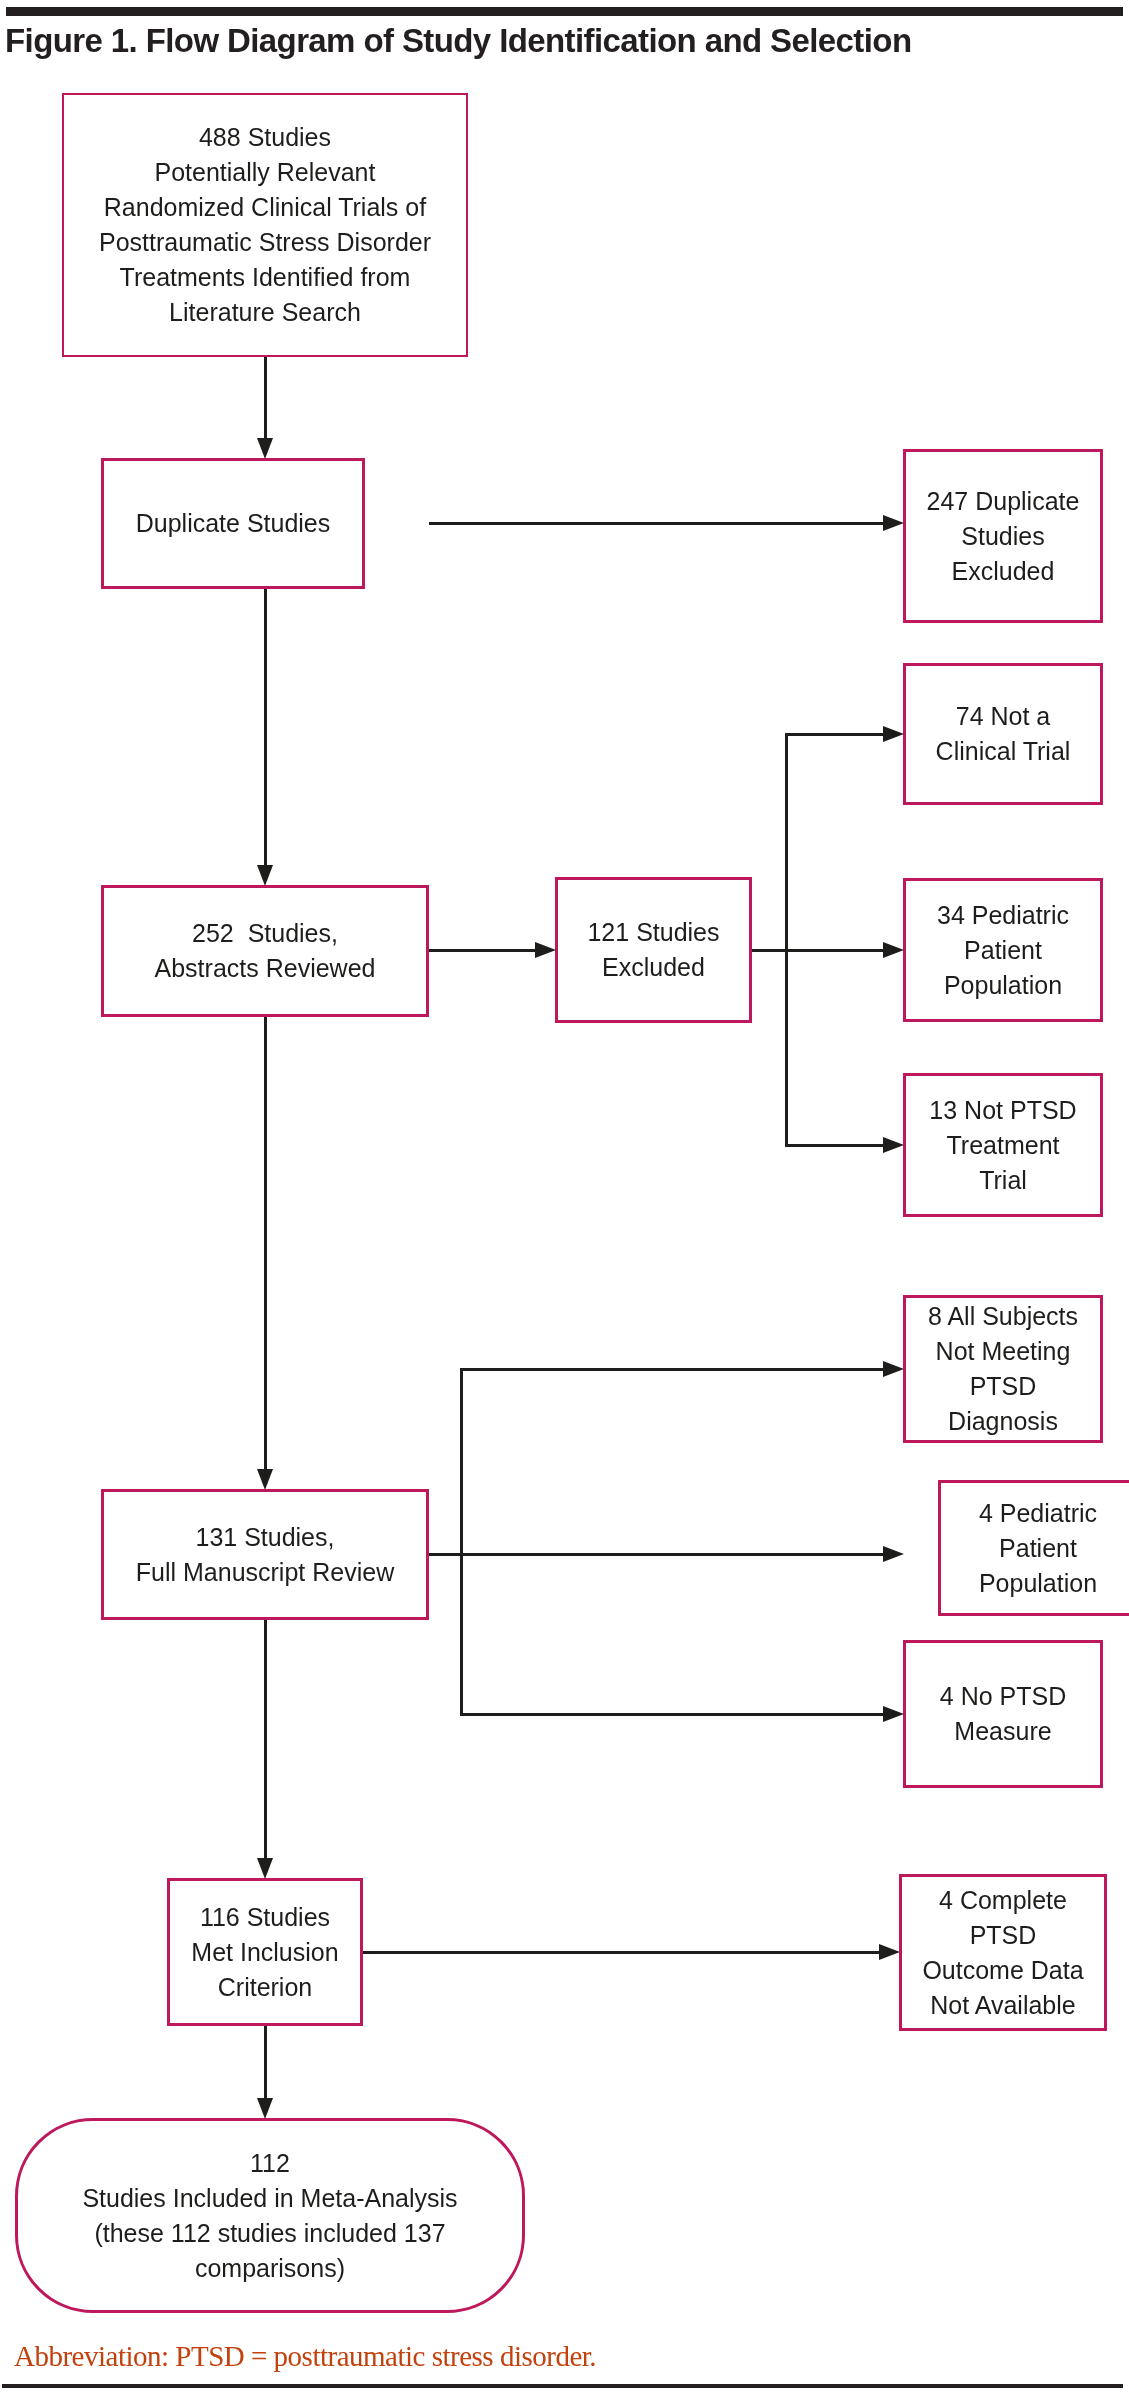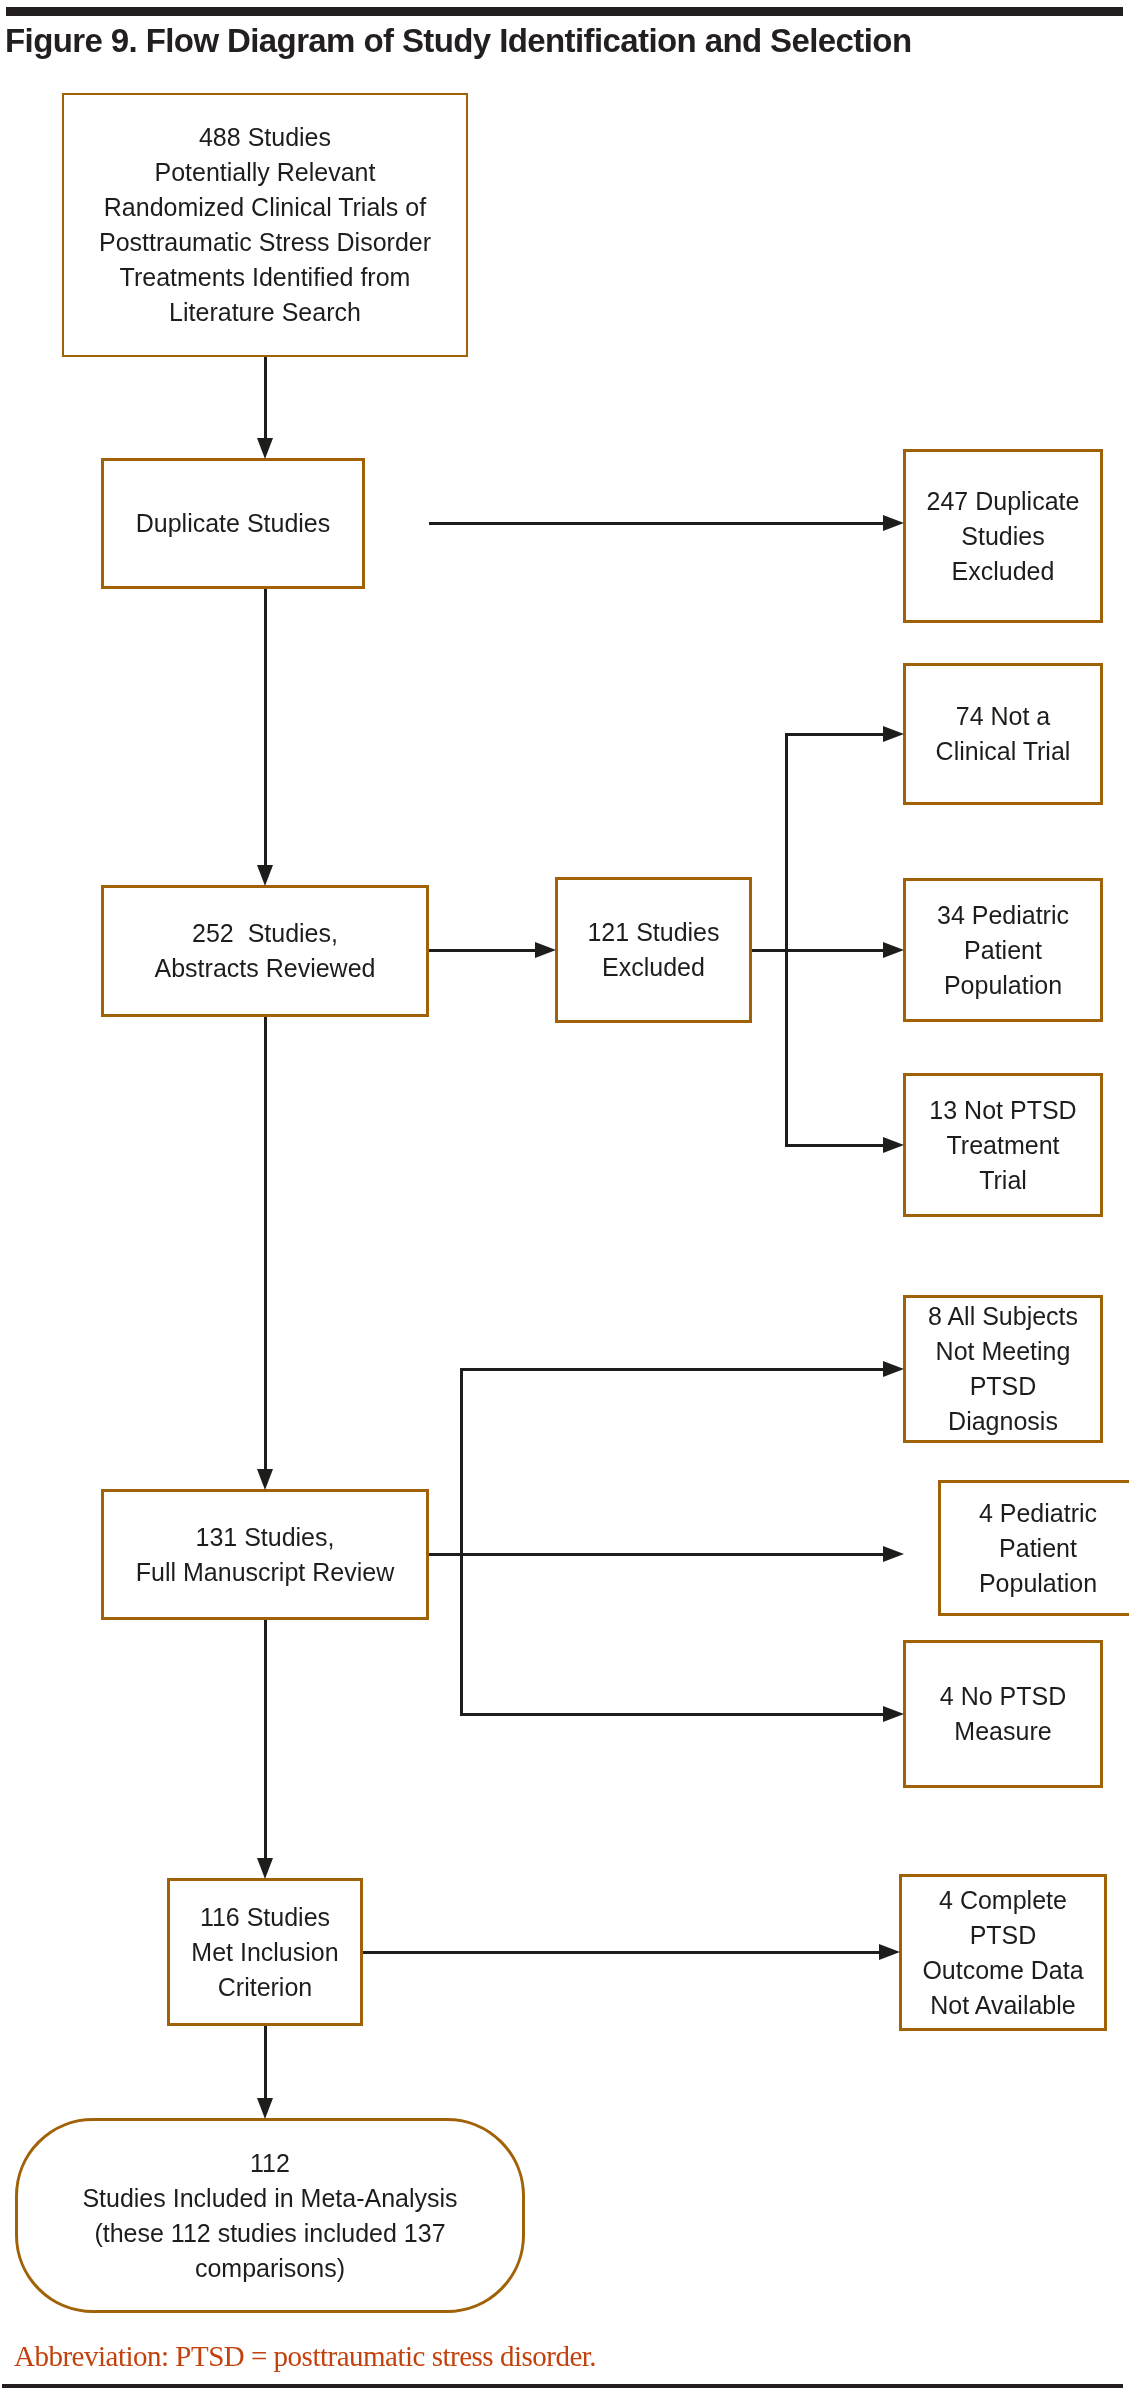--- a/index.html
+++ b/index.html
@@ -1,21 +1,21 @@
 <!DOCTYPE html>
 <html><head>
 <meta charset="utf-8">
 <style>
   html,body{margin:0;padding:0;background:#ffffff}
   .page{position:relative;width:1129px;height:2398px;background:#fff;overflow:hidden;
         font-family:"Liberation Sans","DejaVu Sans",sans-serif;color:#1d1d1b}
   .rule{position:absolute;background:#231f20}
   .fig-title{position:absolute;left:5px;top:22px;font-size:33px;font-weight:bold;
              letter-spacing:-0.6px;color:#231f20;white-space:nowrap}
-  .node{position:absolute;box-sizing:border-box;border:3px solid #a16207;background:#fff;
+  .node{position:absolute;box-sizing:border-box;border:3px solid #be185d;background:#fff;
         display:flex;align-items:center;justify-content:center;text-align:center;
         font-size:25px;line-height:35px;white-space:pre-wrap;color:#1d1d1b}
   .hline{position:absolute;height:3px;background:#1d1d1b}
   .vline{position:absolute;width:3px;background:#1d1d1b}
   .arr-r{position:absolute;width:0;height:0;border-top:8px solid transparent;
          border-bottom:8px solid transparent;border-left:21px solid #1d1d1b}
   .arr-d{position:absolute;width:0;height:0;border-left:8px solid transparent;
          border-right:8px solid transparent;border-top:21px solid #1d1d1b}
   .footnote{position:absolute;left:14px;top:2340px;font-family:"Liberation Serif","DejaVu Serif",serif;
             font-size:29px;letter-spacing:-0.5px;color:#c2410c;white-space:nowrap}
@@ -35,21 +35,21 @@
   #n116   {left:167px; top:1878px; width:196px; height:148px}
   #n4comp {left:899px; top:1874px; width:208px; height:157px}
   #nTerm  {left:15px;  top:2118px; width:510px; height:195px; border-radius:78px}
 </style>
 </head>
 <body>
 
 <div class="page">
 
   <div class="rule" style="left:6px;top:7px;width:1117px;height:9px"></div>
-  <div class="fig-title">Figure 9. Flow Diagram of Study Identification and Selection</div>
+  <div class="fig-title">Figure 1. Flow Diagram of Study Identification and Selection</div>
 
   <div class="node" id="n488">488 Studies
 Potentially Relevant
 Randomized Clinical Trials of
 Posttraumatic Stress Disorder
 Treatments Identified from
 Literature Search</div>
   <div class="node" id="nDup">Duplicate Studies</div>
   <div class="node" id="n247">247 Duplicate
 Studies

